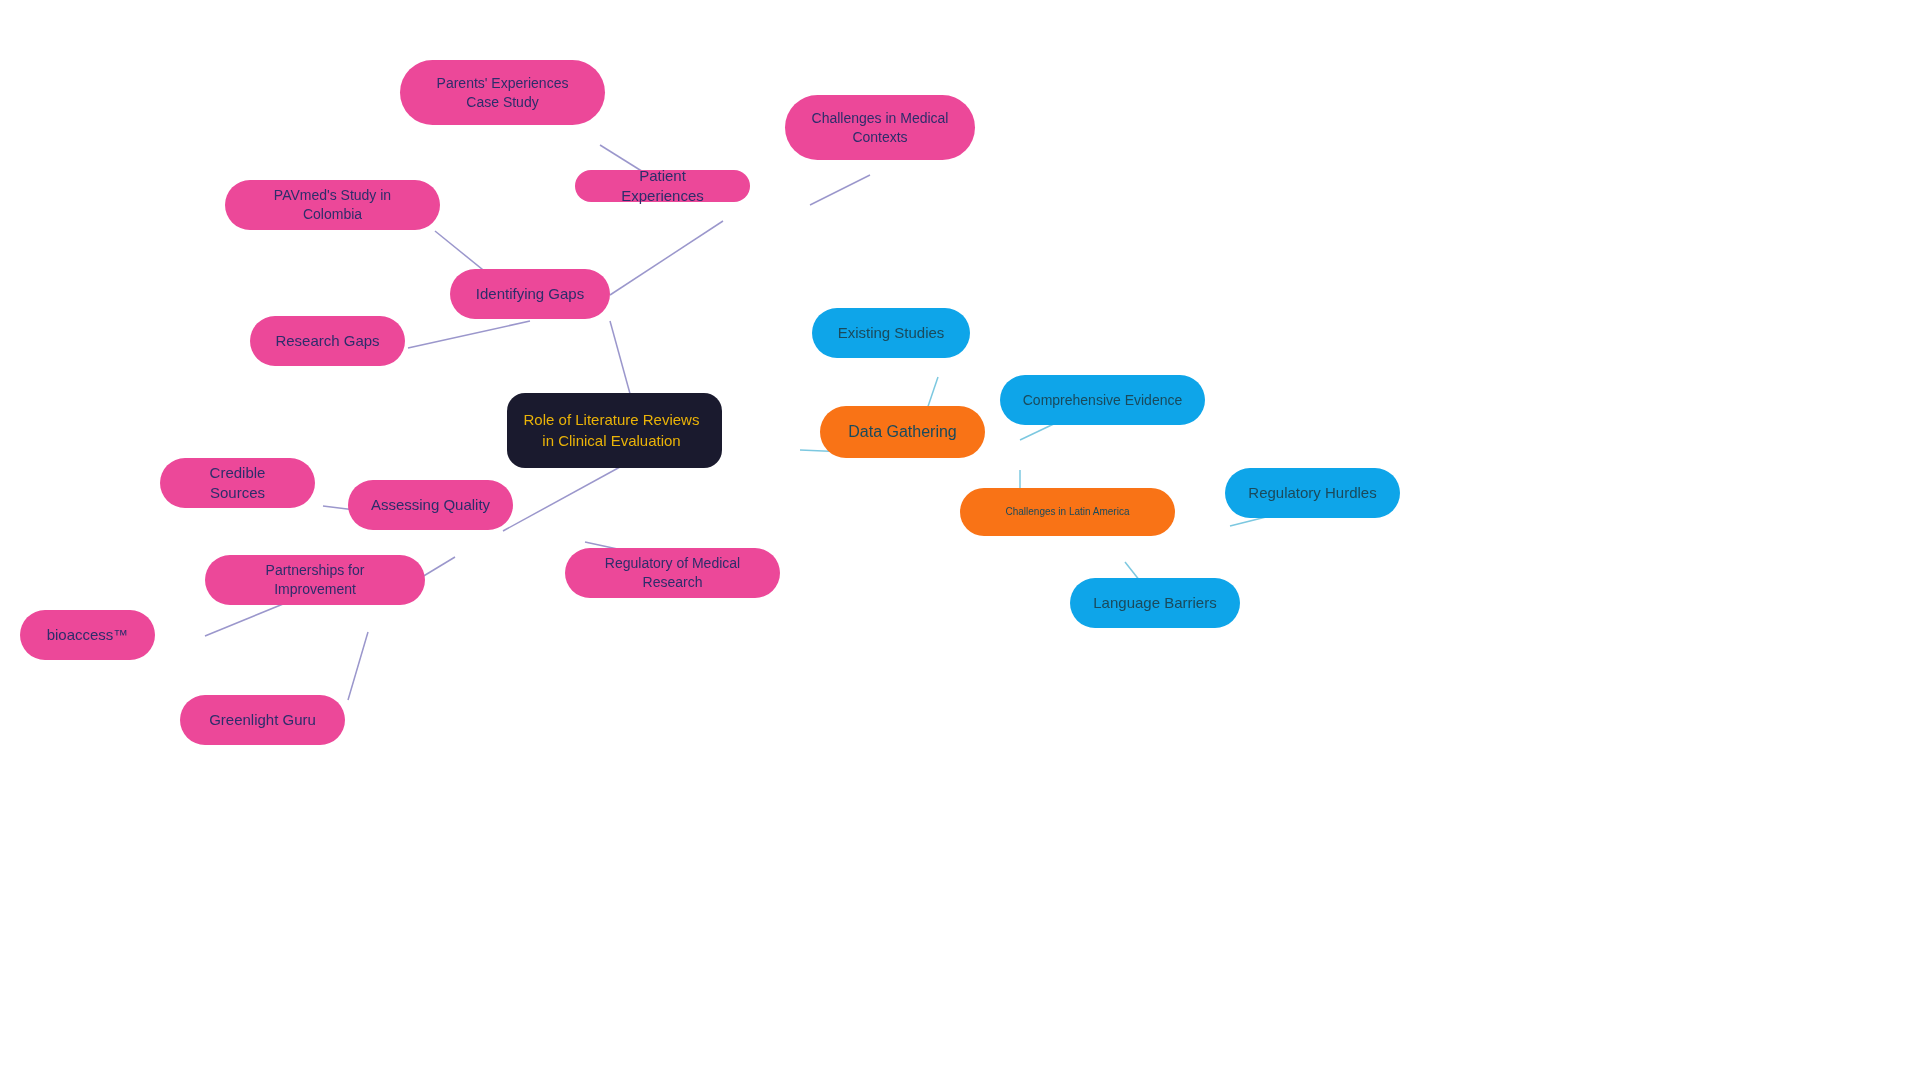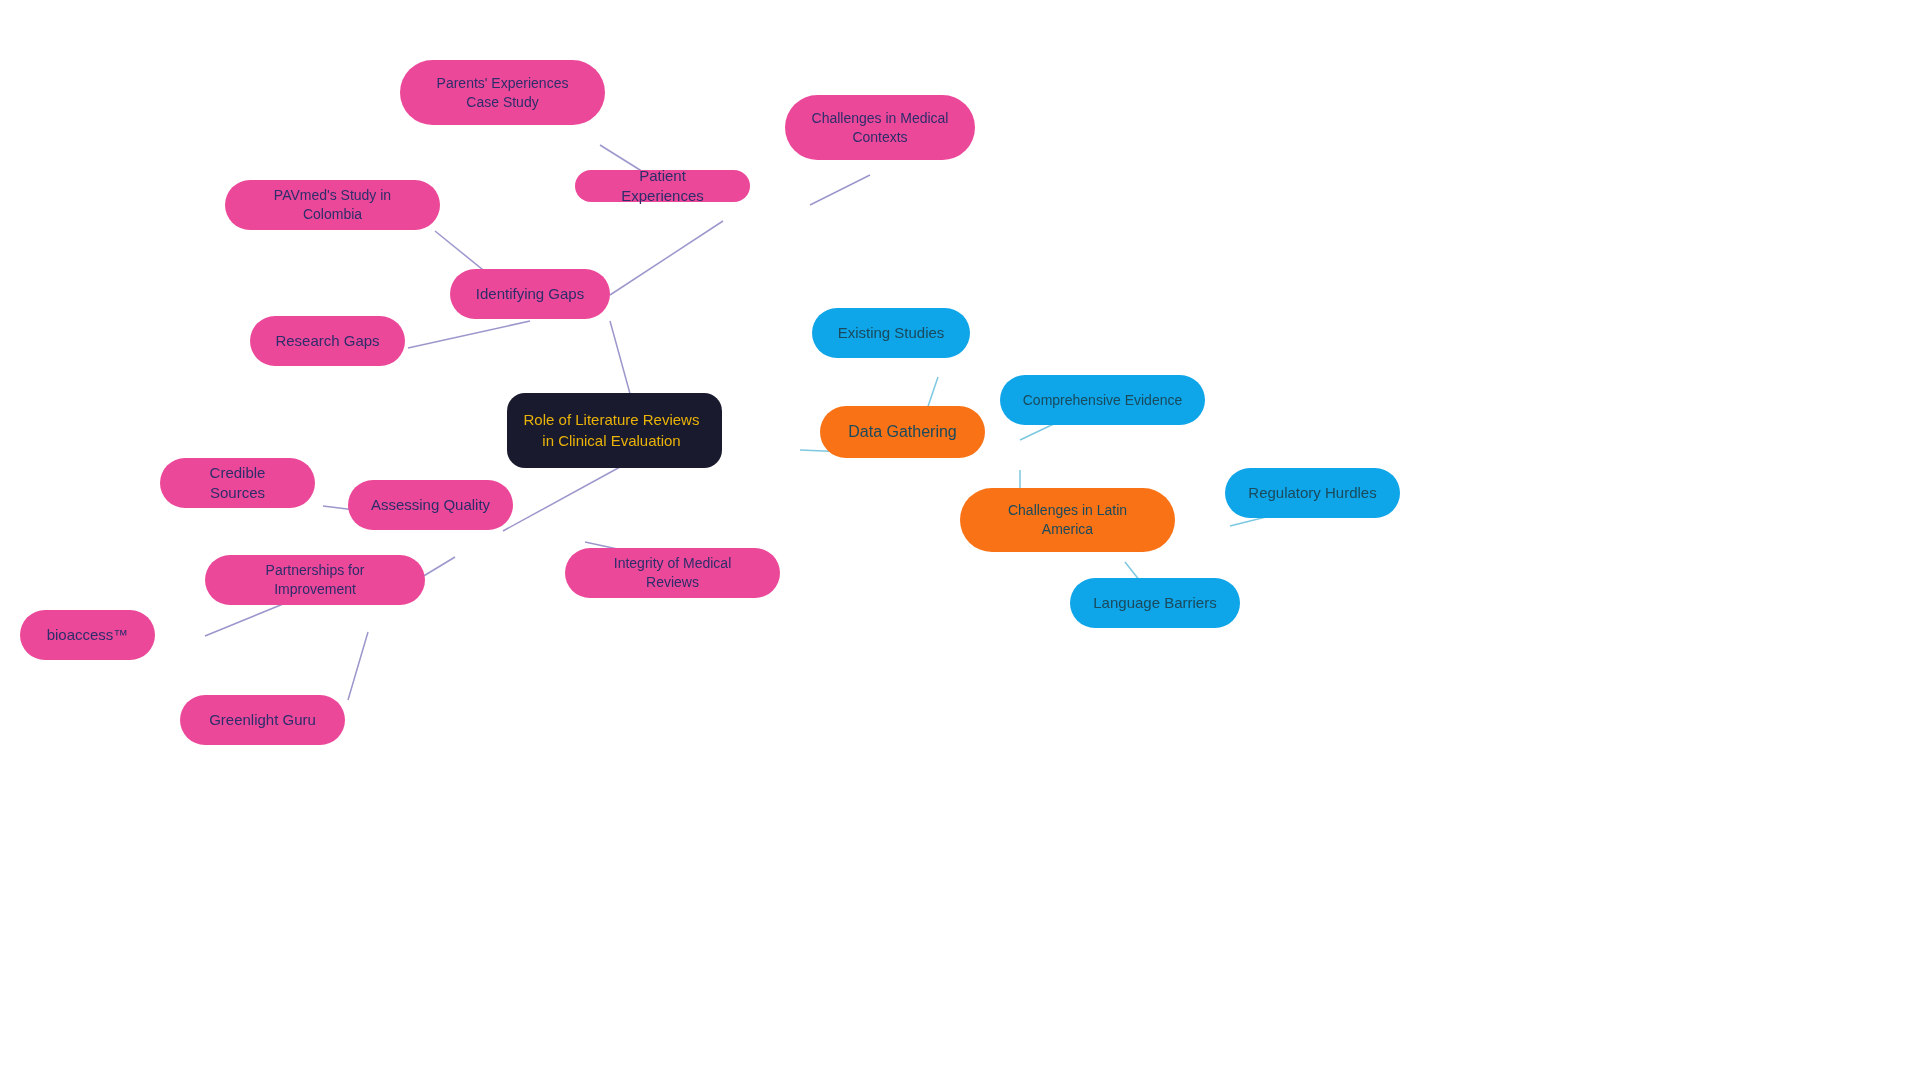--- a/index.html
+++ b/index.html
@@ -119,25 +119,25 @@
 <div class="node node-purple" style="left:348px; top:480px; width:165px; height:50px;">Assessing Quality</div>
 
 <div class="node node-purple" style="left:160px; top:458px; width:155px; height:50px;">Credible Sources</div>
 
 <div class="node node-purple" style="left:205px; top:555px; width:220px; height:50px; font-size:14px;">Partnerships for Improvement</div>
 
 <div class="node node-purple" style="left:20px; top:610px; width:135px; height:50px;">bioaccess™</div>
 
 <div class="node node-purple" style="left:180px; top:695px; width:165px; height:50px;">Greenlight Guru</div>
 
-<div class="node node-purple" style="left:565px; top:548px; width:215px; height:50px; font-size:14px;">Integrity of Medical Reviews</div>
+<div class="node node-purple" style="left:565px; top:548px; width:215px; height:50px; font-size:14px;">Regulatory of Medical Research</div>
 
 <div class="node node-mid-blue" style="left:820px; top:406px; width:165px; height:52px;">Data Gathering</div>
 
 <div class="node node-blue" style="left:812px; top:308px; width:158px; height:50px;">Existing Studies</div>
 
 <div class="node node-blue" style="left:1000px; top:375px; width:205px; height:50px; font-size:14px;">Comprehensive Evidence</div>
 
-<div class="node node-mid-blue" style="left:960px; top:488px; width:215px; height:64px; font-size:14px;">Challenges in Latin America</div>
+<div class="node node-mid-blue" style="left:960px; top:488px; width:215px; height:48px; font-size:10px;">Challenges in Latin America</div>
 
 <div class="node node-blue" style="left:1225px; top:468px; width:175px; height:50px;">Regulatory Hurdles</div>
 
 <div class="node node-blue" style="left:1070px; top:578px; width:170px; height:50px;">Language Barriers</div>
 
 </body></html>

